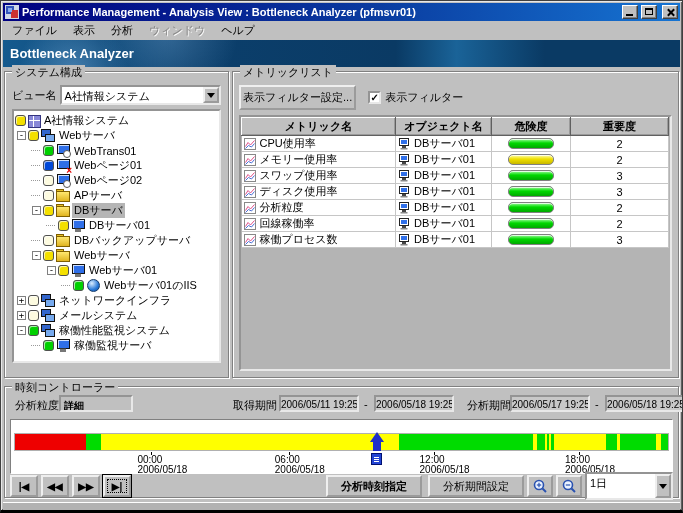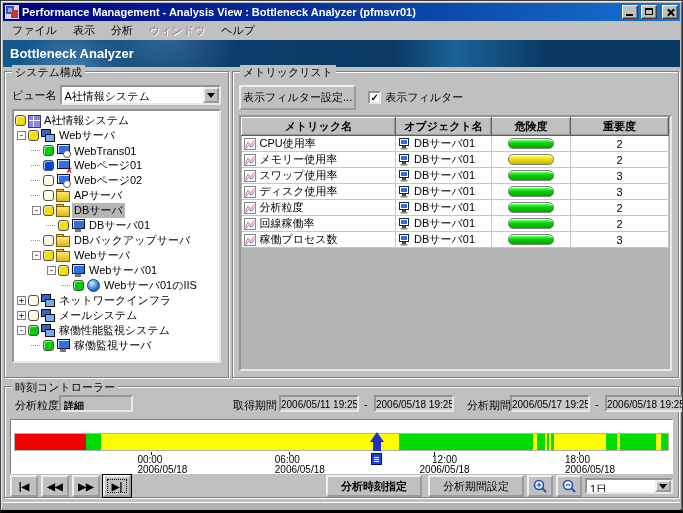--- a/index.html
+++ b/index.html
@@ -164,21 +164,21 @@
 
   .tp-buttons{ position:absolute; left:5px; right:5px; top:88px; height:22px; display:flex;
     gap:3px; align-items:center; }
   .nav-btn{ width:28px; height:22px; font-size:10px; font-weight:bold; padding:0; }
   .nav-btn.focused{ border:2px outset #efefef; outline:1px dotted #000; outline-offset:-5px;
     box-shadow:0 0 0 1px #000; }
   .tp-btn{ height:22px; padding:0 13px; margin-left:3px; }
   .tp-btn.first-right{ margin-left:auto;font-weight:bold; }
   .zoom-btn{ width:26px; height:22px; padding:0; display:inline-flex; align-items:center;
     justify-content:center; }
-  .range-combo{ width:88px; height:16px;justify-content:flex-end; }
+  .range-combo{ width:88px; height:28px;justify-content:flex-end; }
 
   
   .statusbar{ margin:4px 2px 0 2px; height:18px; background:#b2b2b2;
     border-top:1px solid #ffffff; flex:0 0 auto; }
 </style>
 </head>
 <body>
 
 <div class="window">
 
@@ -633,21 +633,21 @@
       <div class="tick" style="left: 19.6%; margin-left: 8px;">
             <div class="tick-mark"></div>
             <div class="tick-time">00:00</div>
             <div class="tick-date">2006/05/18</div>
           </div>
           <div class="tick" style="left: 41.8%;">
             <div class="tick-mark"></div>
             <div class="tick-time">06:00</div>
             <div class="tick-date">2006/05/18</div>
           </div>
-          <div class="tick" style="left: 63.9%; text-align: center;">
+          <div class="tick" style="left: 63.9%;">
             <div class="tick-mark"></div>
             <div class="tick-time">12:00</div>
             <div class="tick-date">2006/05/18</div>
           </div>
           <div class="tick" style="left: 86.1%;">
             <div class="tick-mark"></div>
             <div class="tick-time">18:00</div>
             <div class="tick-date">2006/05/18</div>
           </div>
         </div>

